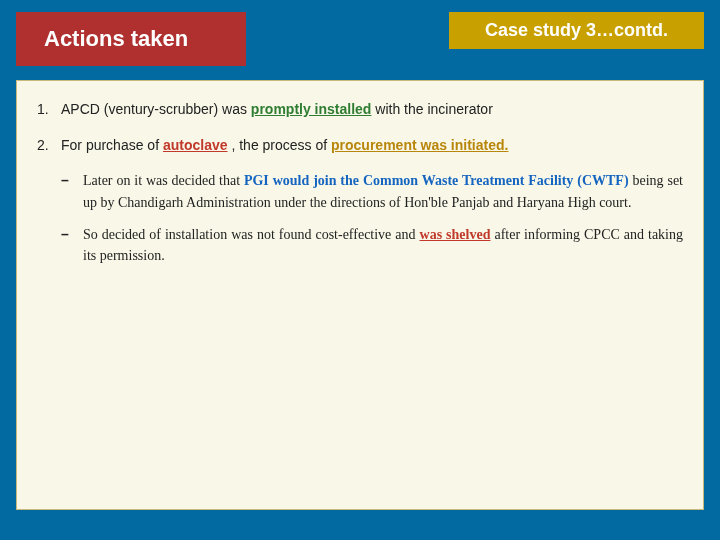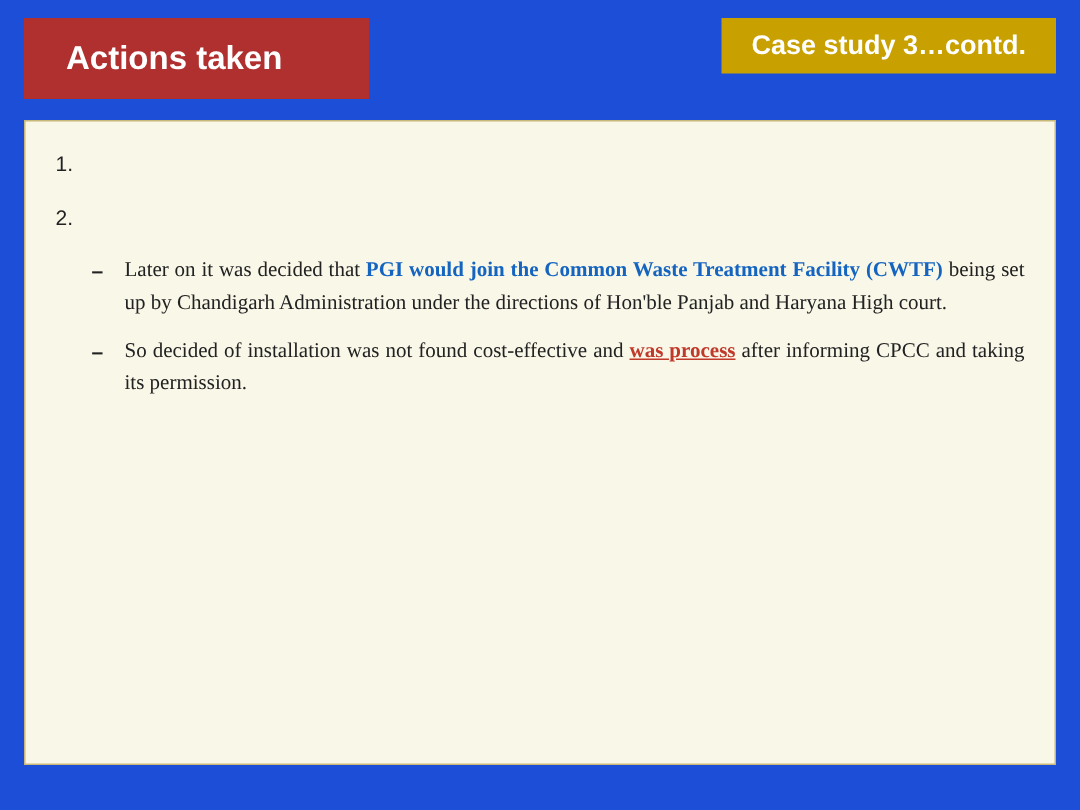--- a/index.html
+++ b/index.html
@@ -13,21 +13,21 @@
       height: 540px;
       background-color: #f5f0e8;
       font-family: Arial, sans-serif;
       position: relative;
       overflow: hidden;
     }
 
     .page {
       width: 720px;
       height: 540px;
-      background-color: #1d4ed8;
+      background-color: #0369a1;
       position: relative;
     }
 
     .header-area {
       display: flex;
       justify-content: space-between;
       align-items: flex-start;
       padding: 12px 16px 0 16px;
     }
 
@@ -38,21 +38,21 @@
       font-weight: bold;
       padding: 14px 28px;
       min-width: 230px;
     }
 
     .case-study-label {
       background-color: #c8a000;
       color: white;
       font-size: 18px;
       font-weight: bold;
-      padding: 8px 20px;
+      padding: 8px 36px;
       text-align: center;
     }
 
     .content-card {
       margin: 14px 16px;
       background-color: #f9f7e8;
       border: 1px solid #c8b87a;
       padding: 18px 20px 18px 20px;
       min-height: 430px;
     }
@@ -129,41 +129,53 @@
     <div class="case-study-label">
       <span>Case study 3…contd.</span>
     </div>
   </div>
 
   <div class="content-card">
 
     <div class="item">
       <div class="item-row">
         <span class="item-num">1.</span>
+        <span>
+          <span>APCD</span>
+          <span> (ventury-scrubber) was </span>
+          <span class="highlight-green">promptly installed</span>
+          <span> with the incinerator</span>
+        </span>
       </div>
     </div>
 
     <div class="item">
       <div class="item-row">
         <span class="item-num">2.</span>
+        <span>
+          <span>For purchase of </span>
+          <span class="highlight-red">autoclave</span>
+          <span>, the process of </span>
+          <span class="highlight-orange">procurement was initiated.</span>
+        </span>
       </div>
     </div>
 
     <div class="sub-item">
       <span class="dash">–</span>
       <span class="sub-content">
         <span>Later on it was decided that </span>
         <span class="highlight-blue-bold">PGI would join the Common Waste Treatment Facility (CWTF)</span>
         <span> being set up by Chandigarh Administration under the directions of Hon'ble Panjab and Haryana High court.</span>
       </span>
     </div>
 
     <div class="sub-item">
       <span class="dash">–</span>
       <span class="sub-content">
         <span>So decided of installation was not found cost-effective and </span>
-        <span class="highlight-red">was process</span>
+        <span class="highlight-red">was shelved</span>
         <span> after informing CPCC and taking its permission.</span>
       </span>
     </div>
 
   </div>
 </div>
 
 </body></html>

